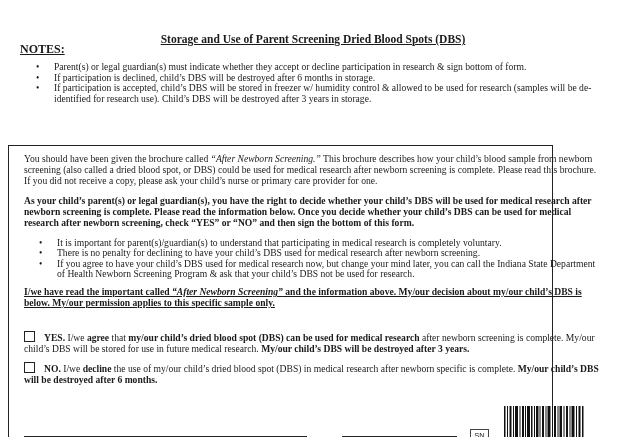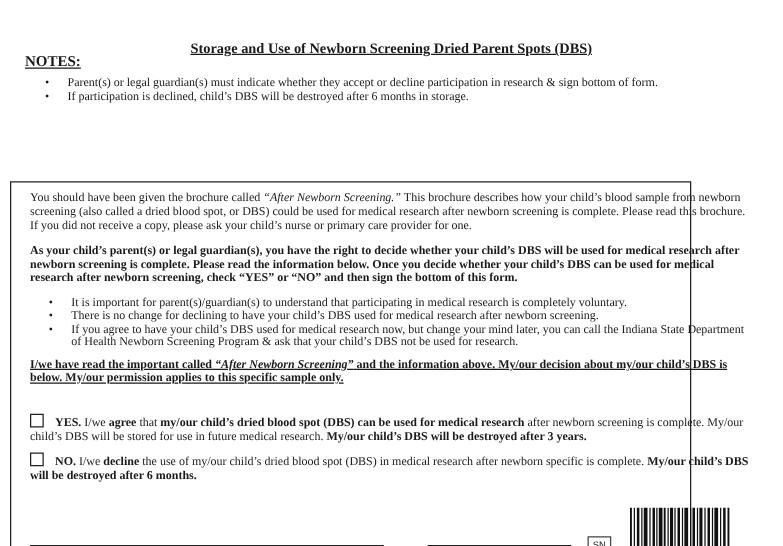--- a/index.html
+++ b/index.html
@@ -38,35 +38,36 @@
   .siglabel { position: absolute; top: 293px; font-size: 9.6px; }
   .sn { position: absolute; left: 461px; top: 283px; width: 17px; height: 11px; border: 1px solid #444;
         font-family: Liberation Sans, sans-serif; font-size: 7.5px; text-align: center; line-height: 11px; }
   .barcode { position: absolute; left: 495px; top: 260px; width: 80px; height: 32px; }
   .barcode-num { position: absolute; left: 498px; top: 293px; font-family: "Liberation Sans", sans-serif;
                  font-size: 11px; letter-spacing: 0.5px; }
 </style>
 </head>
 <body>
 
-<div class="title"><span>Storage and Use of Newborn Screening Dried Parent Spots (DBS)</span></div>
+<div class="title"><span>Storage and Use of Parent Screening Dried Blood Spots (DBS)</span></div>
 <div class="notes-label">NOTES:</div>
 <ul class="notes">
   <li>Parent(s) or legal guardian(s) must indicate whether they accept or decline participation in research &amp; sign bottom of form.</li>
   <li>If participation is declined, child’s DBS will be destroyed after 6 months in storage.</li>
+  <li>If participation is accepted, child’s DBS will be stored in freezer w/ humidity control &amp; allowed to be used for research (samples will be de-identified for research use). Child’s DBS will be destroyed after 3 years in storage.</li>
 </ul>
 
 <div class="box">
   <p class="p p1"><span>You should have been given the brochure called </span><span class="i">“After Newborn Screening.”</span><span> This brochure describes how your child’s blood sample from newborn screening (also called a dried blood spot, or DBS) could be used for medical research after newborn screening is complete. Please read this brochure. If you did not receive a copy, please ask your child’s nurse or primary care provider for one.</span></p>
 
   <p class="p p2">As your child’s parent(s) or legal guardian(s), you have the right to decide whether your child’s DBS will be used for medical research after newborn screening is complete. Please read the information below. Once you decide whether your child’s DBS can be used for medical research after newborn screening, check “YES” or “NO” and then sign the bottom of this form.</p>
 
   <ul class="bullets">
     <li>It is important for parent(s)/guardian(s) to understand that participating in medical research is completely voluntary.</li>
-    <li>There is no change for declining to have your child’s DBS used for medical research after newborn screening.</li>
+    <li>There is no penalty for declining to have your child’s DBS used for medical research after newborn screening.</li>
     <li>If you agree to have your child’s DBS used for medical research now, but change your mind later, you can call the Indiana State Department of Health Newborn Screening Program &amp; ask that your child’s DBS not be used for research.</li>
   </ul>
 
   <p class="p decl"><span>I/we have read the important called </span><span class="i">“After Newborn Screening”</span><span> and the information above. My/our decision about my/our child’s DBS is below. My/our permission applies to this specific sample only.</span></p>
 
 
   <div class="opt opt-yes">
     <span class="cb"></span><span class="b">YES.</span><span> I/we </span><span class="b">agree</span><span> that </span><span class="b">my/our child’s dried blood spot (DBS) can be used for medical research</span><span> after newborn screening is complete. My/our child’s DBS will be stored for use in future medical research. </span><span class="b">My/our child’s DBS will be destroyed after 3 years.</span>
   </div>
 

